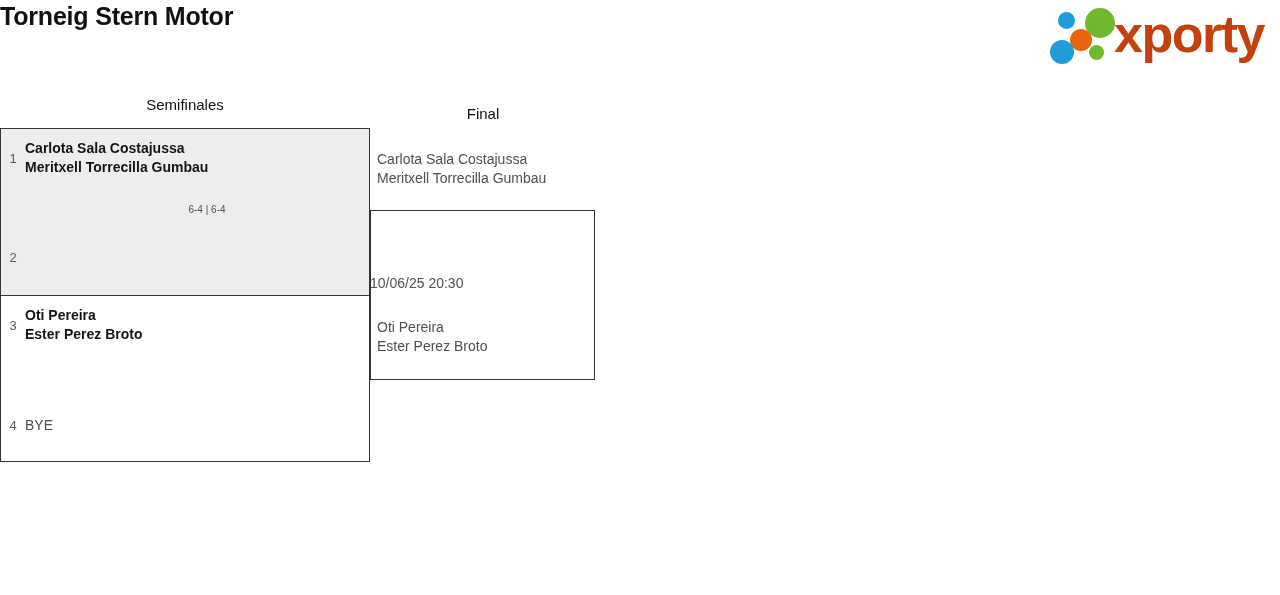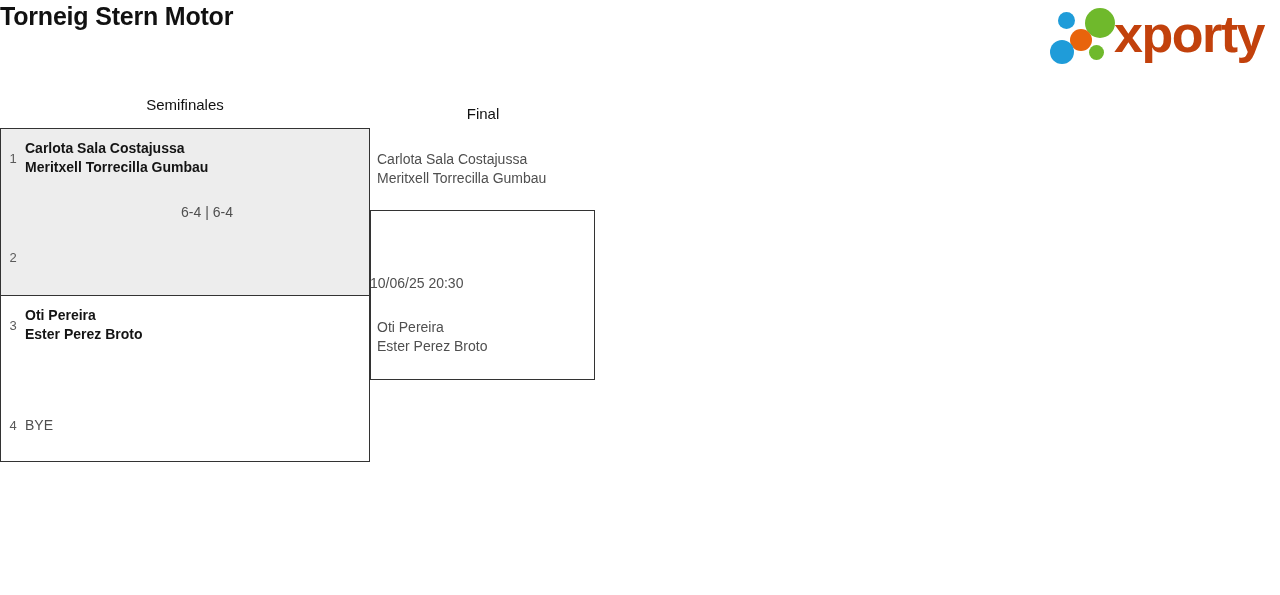--- a/index.html
+++ b/index.html
@@ -117,21 +117,21 @@
   .bye-label {
     font-size: 14px;
     color: #4f4f4f;
   }
 
   .score {
     position: absolute;
     left: 0; top: 75px;
     width: 412px;
     text-align: center;
-    font-size: 14px;
+    font-size: 10px;
     color: #4f4f4f;
   }
 
   
   .final-col { position: absolute; left: 370px; top: 36px; width: 226px; }
   .final-box {
     position: absolute;
     left: 0; top: 82px;
     width: 225px;
     height: 170px;

